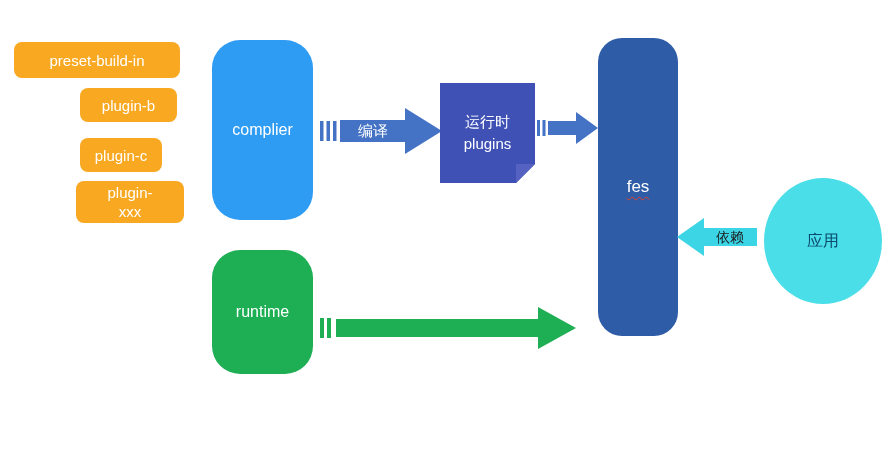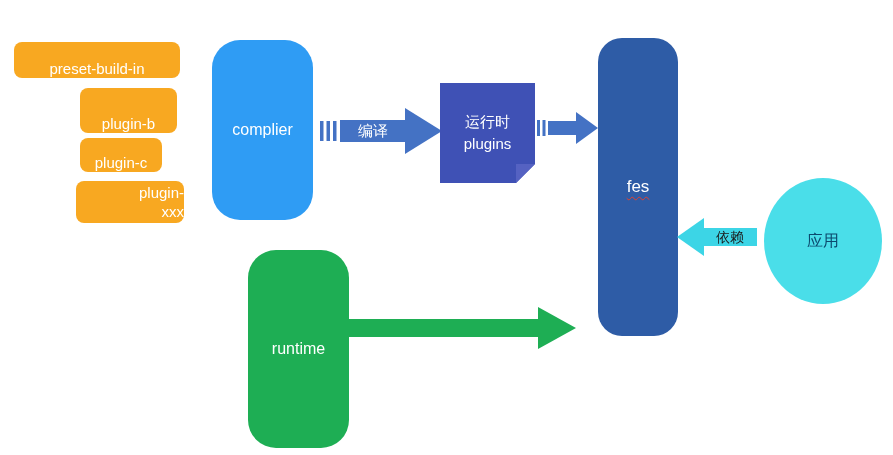--- a/index.html
+++ b/index.html
@@ -8,31 +8,31 @@
     position:relative; width:893px; height:455px; background:#ffffff;
     font-family:"Liberation Sans", sans-serif; overflow:hidden;
   }
   .abs { position:absolute; }
   .center { display:flex; align-items:center; justify-content:center; text-align:center; }
   .col { flex-direction:column; }
 
   
   .obox {
     background:#F8A821; color:#ffffff; border-radius:8px;
-    font-size:15px; line-height:19px; font-weight:400;align-items:flex-end;
+    font-size:15px; line-height:19px; font-weight:400;
   }
   #box-preset    { left:14px;  top:42px;  width:166px; height:36px; }
-  #box-plugin-b  { left:80px;  top:88px;  width:97px;  height:45px; }
+  #box-plugin-b  { left:80px;  top:88px;  width:97px;  height:34px; }
   #box-plugin-c  { left:80px;  top:138px; width:82px;  height:34px; }
   #box-plugin-xxx{ left:76px;  top:181px; width:108px; height:42px; }
 
   
   .pill { color:#ffffff; font-size:16px; border-radius:28px; }
   #complier { left:212px; top:40px;  width:101px; height:180px; background:#2F9CF4; }
-  #runtime  { left:212px; top:250px; width:101px; height:198px; background:#1EAE54;margin-left:36px; }
+  #runtime  { left:212px; top:250px; width:101px; height:124px; background:#1EAE54; }
 
   
   #arrow-compile { left:320px; top:108px; }
   #arrow-small   { left:537px; top:111px; }
   #arrow-green   { left:320px; top:307px; }
   #arrow-depend  { left:677px; top:216px; }
   svg text { font-family:"Liberation Sans", sans-serif; }
 
   
   #plugins-shape { left:440px; top:83px; }

